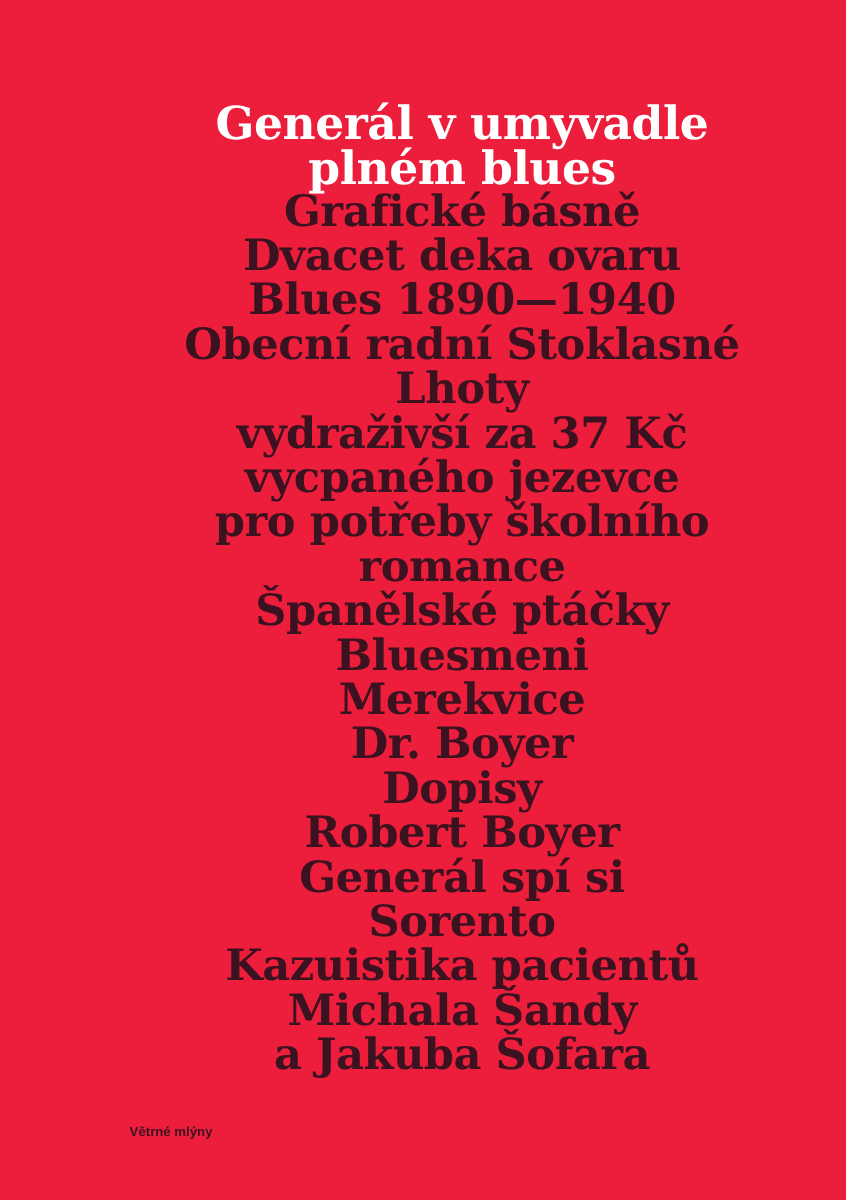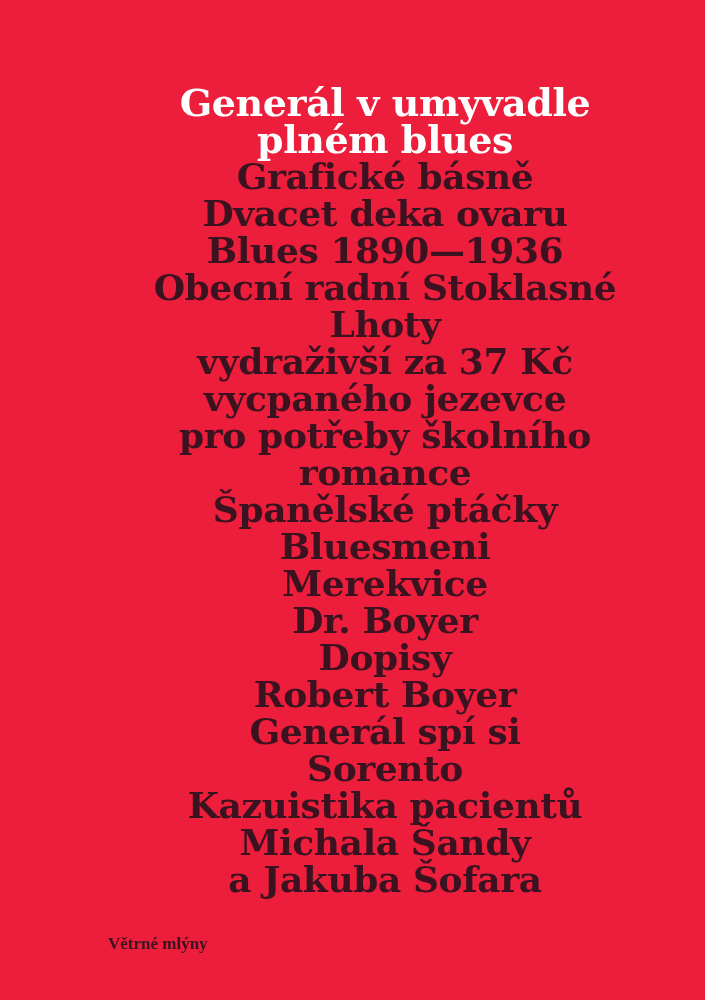--- a/index.html
+++ b/index.html
@@ -34,39 +34,39 @@
   }
   .work-line {
     font-size: 36px;
     line-height: 37px;
     color: var(--dark, #3A1220);
   }
   .publisher {
     position: absolute;
     left: 108px;
     top: 934px;
-    font-family: Liberation Serif, serif;
+    font-family: Liberation Sans, sans-serif;
     font-weight: 700;
-    font-size: 17px;
+    font-size: 11px;
     line-height: 20px;
     color: var(--dark, #3A1220);
   }
 </style>
 </head>
 <body>
 
 <div class="cover">
 
   <div class="text-block">
     <div class="title-line">Generál v umyvadle</div>
     <div class="title-line">plném blues</div>
 
     <div class="work-line">Grafické básně</div>
     <div class="work-line">Dvacet deka ovaru</div>
-    <div class="work-line">Blues 1890—1936</div>
+    <div class="work-line">Blues 1890—1940</div>
     <div class="work-line">Obecní radní Stoklasné Lhoty</div>
     <div class="work-line">vydraživší za 37 Kč</div>
     <div class="work-line">vycpaného jezevce</div>
     <div class="work-line">pro potřeby školního romance</div>
     <div class="work-line">Španělské ptáčky</div>
     <div class="work-line">Bluesmeni</div>
     <div class="work-line">Merekvice</div>
     <div class="work-line">Dr. Boyer</div>
     <div class="work-line">Dopisy</div>
     <div class="work-line">Robert Boyer</div>

